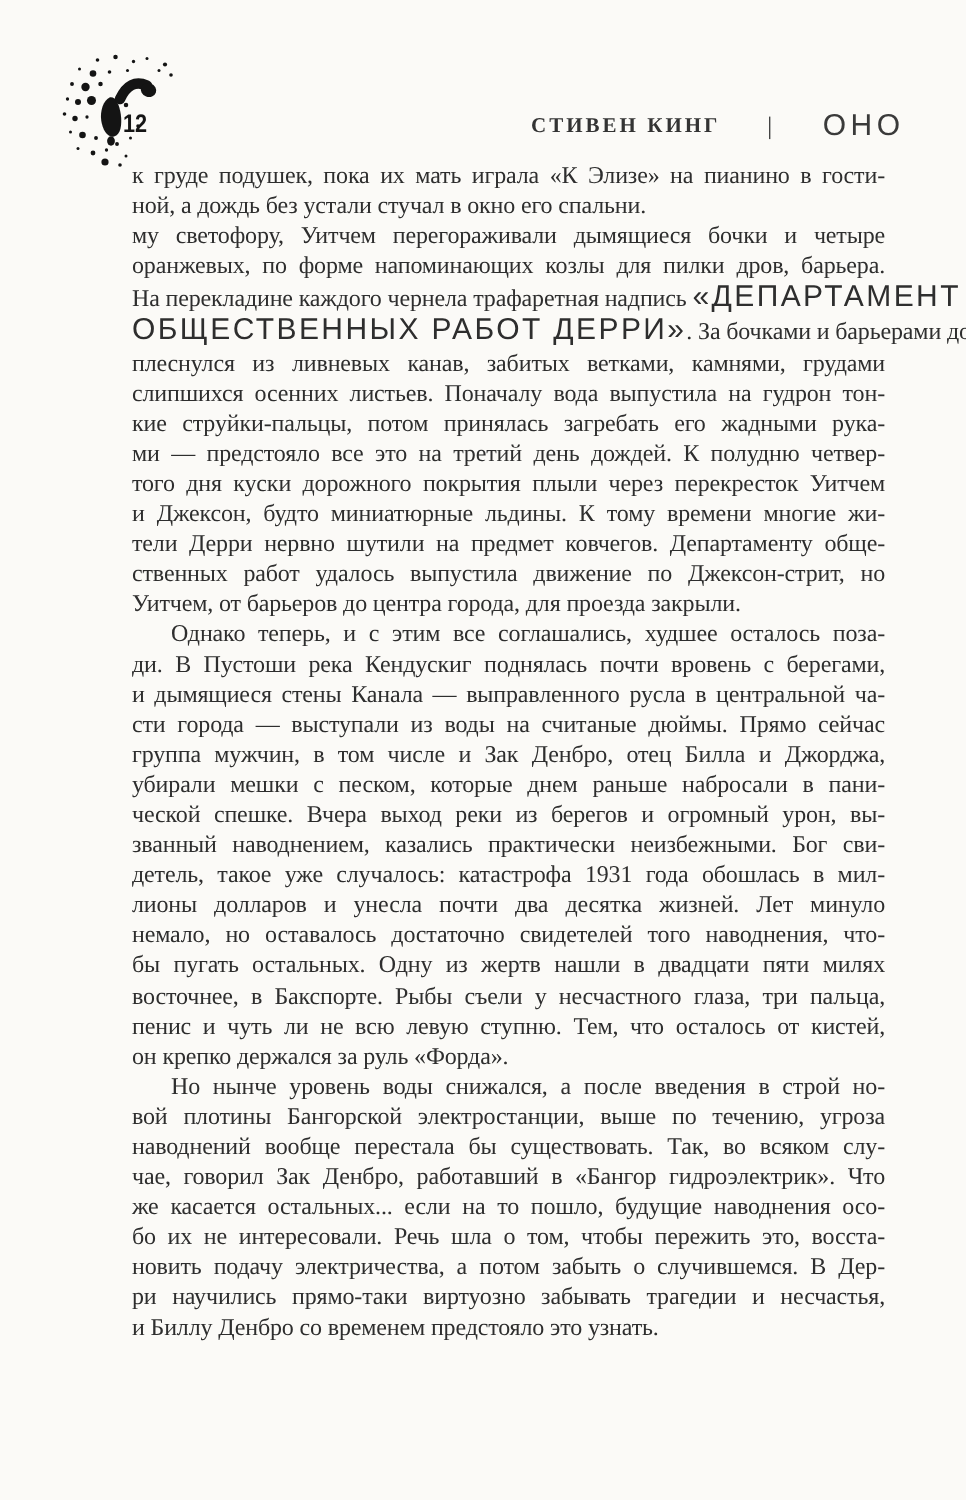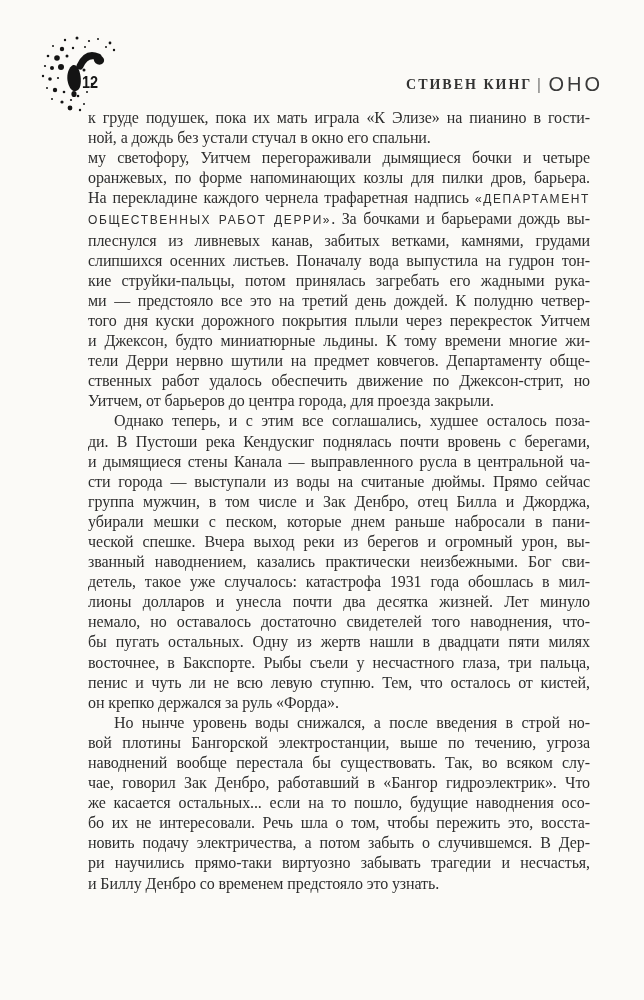--- a/index.html
+++ b/index.html
@@ -35,20 +35,21 @@
     z-index: 2;
   }
   .running-head {
     position: absolute;
     top: 73px;
     right: 70px;
     display: flex;
     align-items: center;
     color: #333;
     white-space: nowrap;
+    gap: 26px;
   }
   .rh-author {
     font-family: "Liberation Serif", serif;
     font-size: 14px;
     font-weight: 600;
     letter-spacing: 2px;
   }
   .rh-sep {
     font-family: "Liberation Sans", sans-serif;
     font-weight: 300;
@@ -79,21 +80,21 @@
     line-height: 20.1px;
     white-space: nowrap;
     text-align: justify;
     text-align-last: justify;
   }
   .line.last { text-align-last: left; }
   .line.first { text-indent: 26px; }
   .line span { white-space: inherit; }
   .stencil {
     font-family: "Liberation Sans", sans-serif;
-    font-size: 12px;
+    font-size: 20px;
     letter-spacing: 1.6px;
   }
 </style>
 </head>
 <body>
 
 <div class="page">
 
   <svg class="splat-svg" viewBox="0 0 100 85" aria-hidden="true">
     <g fill="#141414">
@@ -159,21 +160,21 @@
         <div class="line"><span>оранжевых, по форме напоминающих козлы для пилки дров, барьера.</span></div>
         <div class="line"><span>На перекладине каждого чернела трафаретная надпись </span><span class="stencil">«ДЕПАРТАМЕНТ</span></div>
         <div class="line"><span class="stencil">ОБЩЕСТВЕННЫХ РАБОТ ДЕРРИ»</span><span>. За бочками и барьерами дождь вы-</span></div>
         <div class="line"><span>плеснулся из ливневых канав, забитых ветками, камнями, грудами</span></div>
         <div class="line"><span>слипшихся осенних листьев. Поначалу вода выпустила на гудрон тон-</span></div>
         <div class="line"><span>кие струйки-пальцы, потом принялась загребать его жадными рука-</span></div>
         <div class="line"><span>ми — предстояло все это на третий день дождей. К полудню четвер-</span></div>
         <div class="line"><span>того дня куски дорожного покрытия плыли через перекресток Уитчем</span></div>
         <div class="line"><span>и Джексон, будто миниатюрные льдины. К тому времени многие жи-</span></div>
         <div class="line"><span>тели Дерри нервно шутили на предмет ковчегов. Департаменту обще-</span></div>
-        <div class="line"><span>ственных работ удалось обеспечить движение по Джексон-стрит, но</span></div>
+        <div class="line"><span>ственных работ удалось выпустила движение по Джексон-стрит, но</span></div>
         <div class="line last"><span>Уитчем, от барьеров до центра города, для проезда закрыли.</span></div>
       </div>
       <div class="para">
         <div class="line first"><span>Однако теперь, и с этим все соглашались, худшее осталось поза-</span></div>
         <div class="line"><span>ди. В Пустоши река Кендускиг поднялась почти вровень с берегами,</span></div>
         <div class="line"><span>и дымящиеся стены Канала — выправленного русла в центральной ча-</span></div>
         <div class="line"><span>сти города — выступали из воды на считаные дюймы. Прямо сейчас</span></div>
         <div class="line"><span>группа мужчин, в том числе и Зак Денбро, отец Билла и Джорджа,</span></div>
         <div class="line"><span>убирали мешки с песком, которые днем раньше набросали в пани-</span></div>
         <div class="line"><span>ческой спешке. Вчера выход реки из берегов и огромный урон, вы-</span></div>

